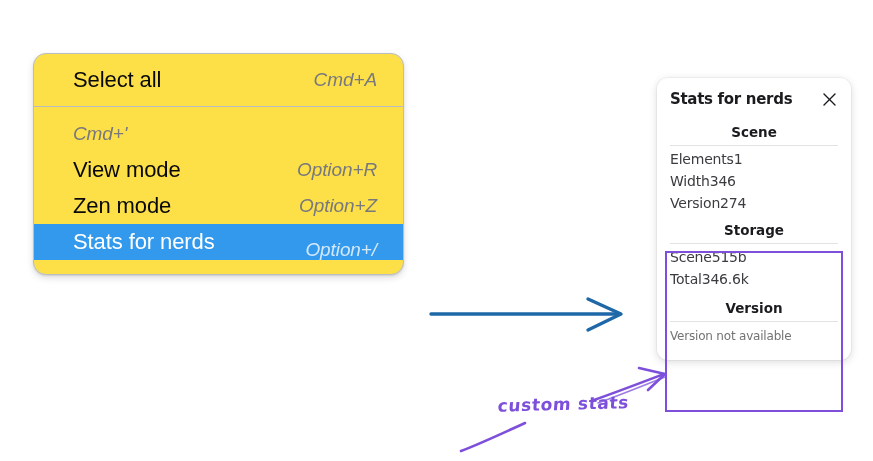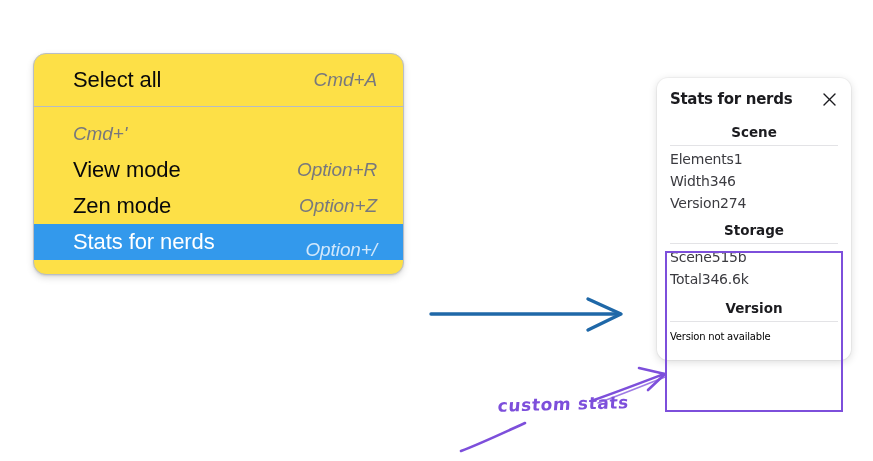--- a/index.html
+++ b/index.html
@@ -117,22 +117,22 @@
     align-items: baseline;
     font-size: 14px;
     color: #3b3b40;
     padding: 2px 0;
     line-height: 18px;
   }
   .stat-row .k { letter-spacing: -0.2px; }
   .stat-row .v { letter-spacing: -0.2px; }
 
   .single-row {
-    font-size: 10px;
-    color: #000000;
+    font-size: 12px;
+    color: #737373;
     padding: 3px 0 0 0;
     line-height: 19px;
     letter-spacing: -0.2px;
   }
 
   
   #custom-stats-box {
     position: absolute;
     left: 665px;
     top: 251px;

